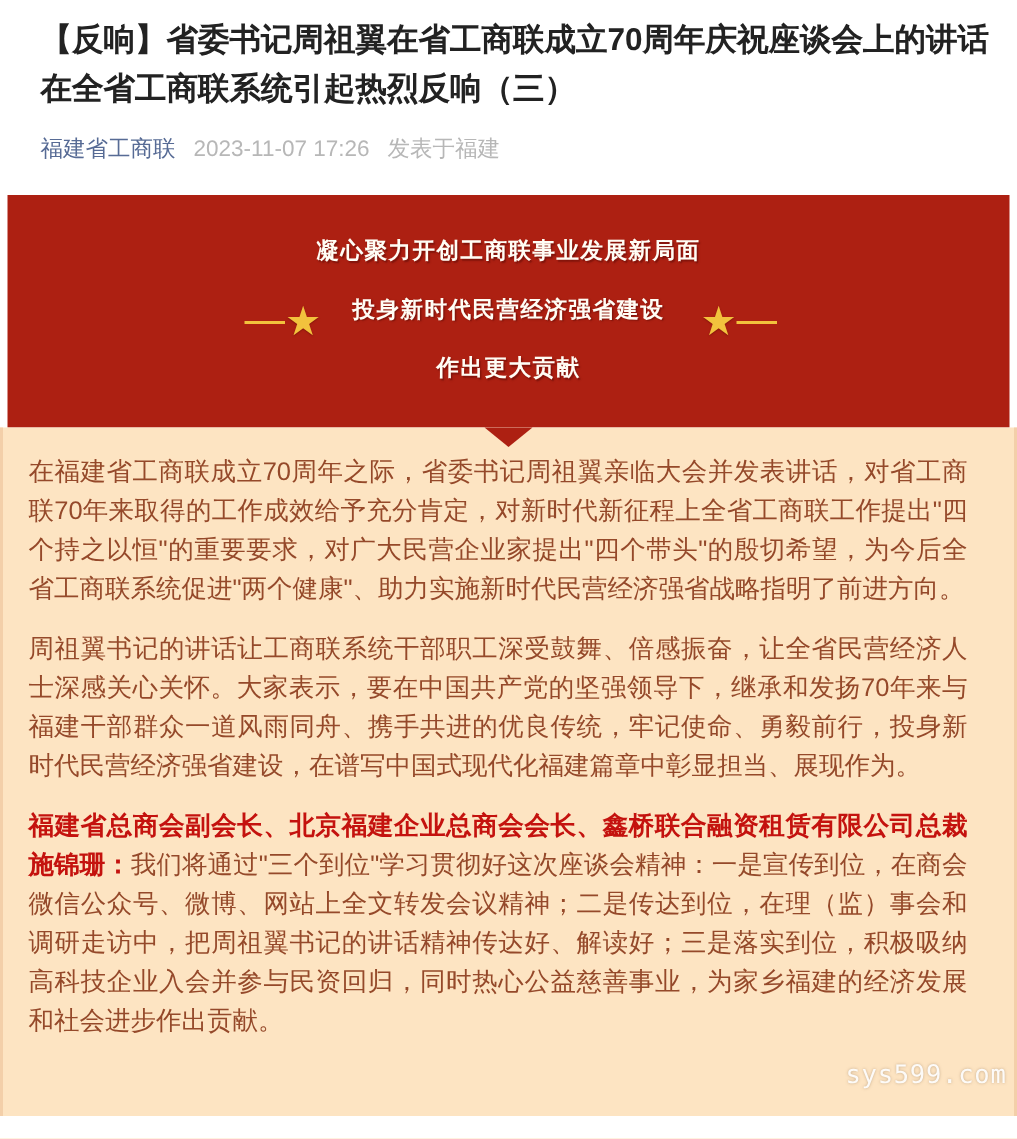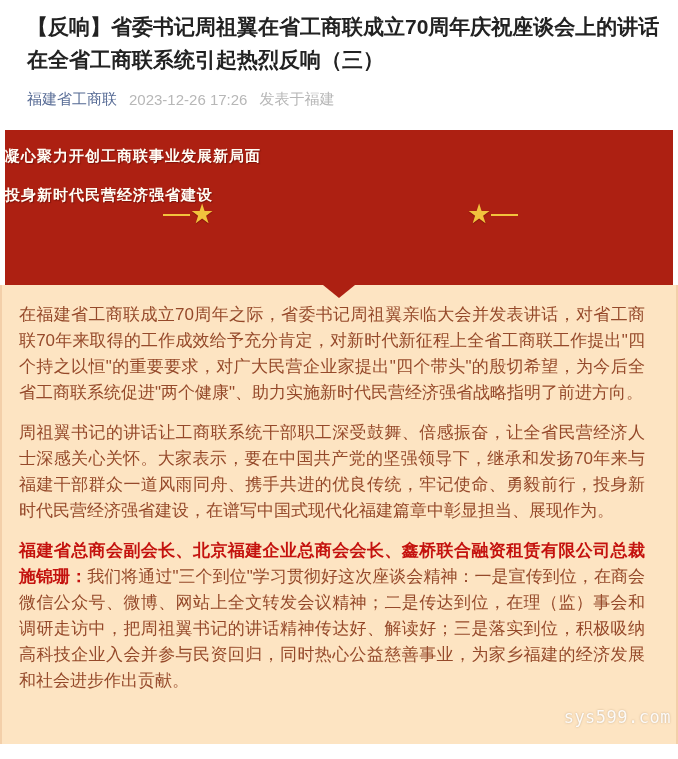--- a/index.html
+++ b/index.html
@@ -22,22 +22,22 @@
   .meta { color: #b7b7b7; }
   
   .banner {
     position: relative;
     margin: 21px 5px 0 5px;
     height: 155px;
     background: #ad2012;
     overflow: visible;
   }
   .banner-inner {
-    position: absolute; left: 0; right: 0; top: 6px;
-    text-align: left;
+    position: absolute; left: 0; right: 0; top: 18px;
+    text-align: center;
   }
   .banner-line {
     color: #fffdf5;
     font-weight: 700;
     font-size: 15px;
     line-height: 39px;
     letter-spacing: 1px;
     text-shadow: 1px 1px 1px rgba(90,10,5,0.55);
   }
   .star-deco {
@@ -92,29 +92,30 @@
     letter-spacing: 0.5px;
   }
 </style>
 </head>
 <body>
 
 <div class="header">
   <h1 class="title">【反响】省委书记周祖翼在省工商联成立70周年庆祝座谈会上的讲话在全省工商联系统引起热烈反响（三）</h1>
   <div class="byline">
     <span class="account">福建省工商联</span>
-    <span class="meta">2023-12-26 17:26</span>
+    <span class="meta">2023-11-07 17:26</span>
     <span class="meta">发表于福建</span>
   </div>
 </div>
 
 <div class="banner">
   <div class="banner-inner">
     <div class="banner-line">凝心聚力开创工商联事业发展新局面</div>
     <div class="banner-line">投身新时代民营经济强省建设</div>
+    <div class="banner-line">作出更大贡献</div>
   </div>
   <div class="star-deco left">
     <span class="dash"></span>
     <span class="star">★</span>
   </div>
   <div class="star-deco right">
     <span class="dash"></span>
     <span class="star">★</span>
   </div>
   <div class="notch"></div>

